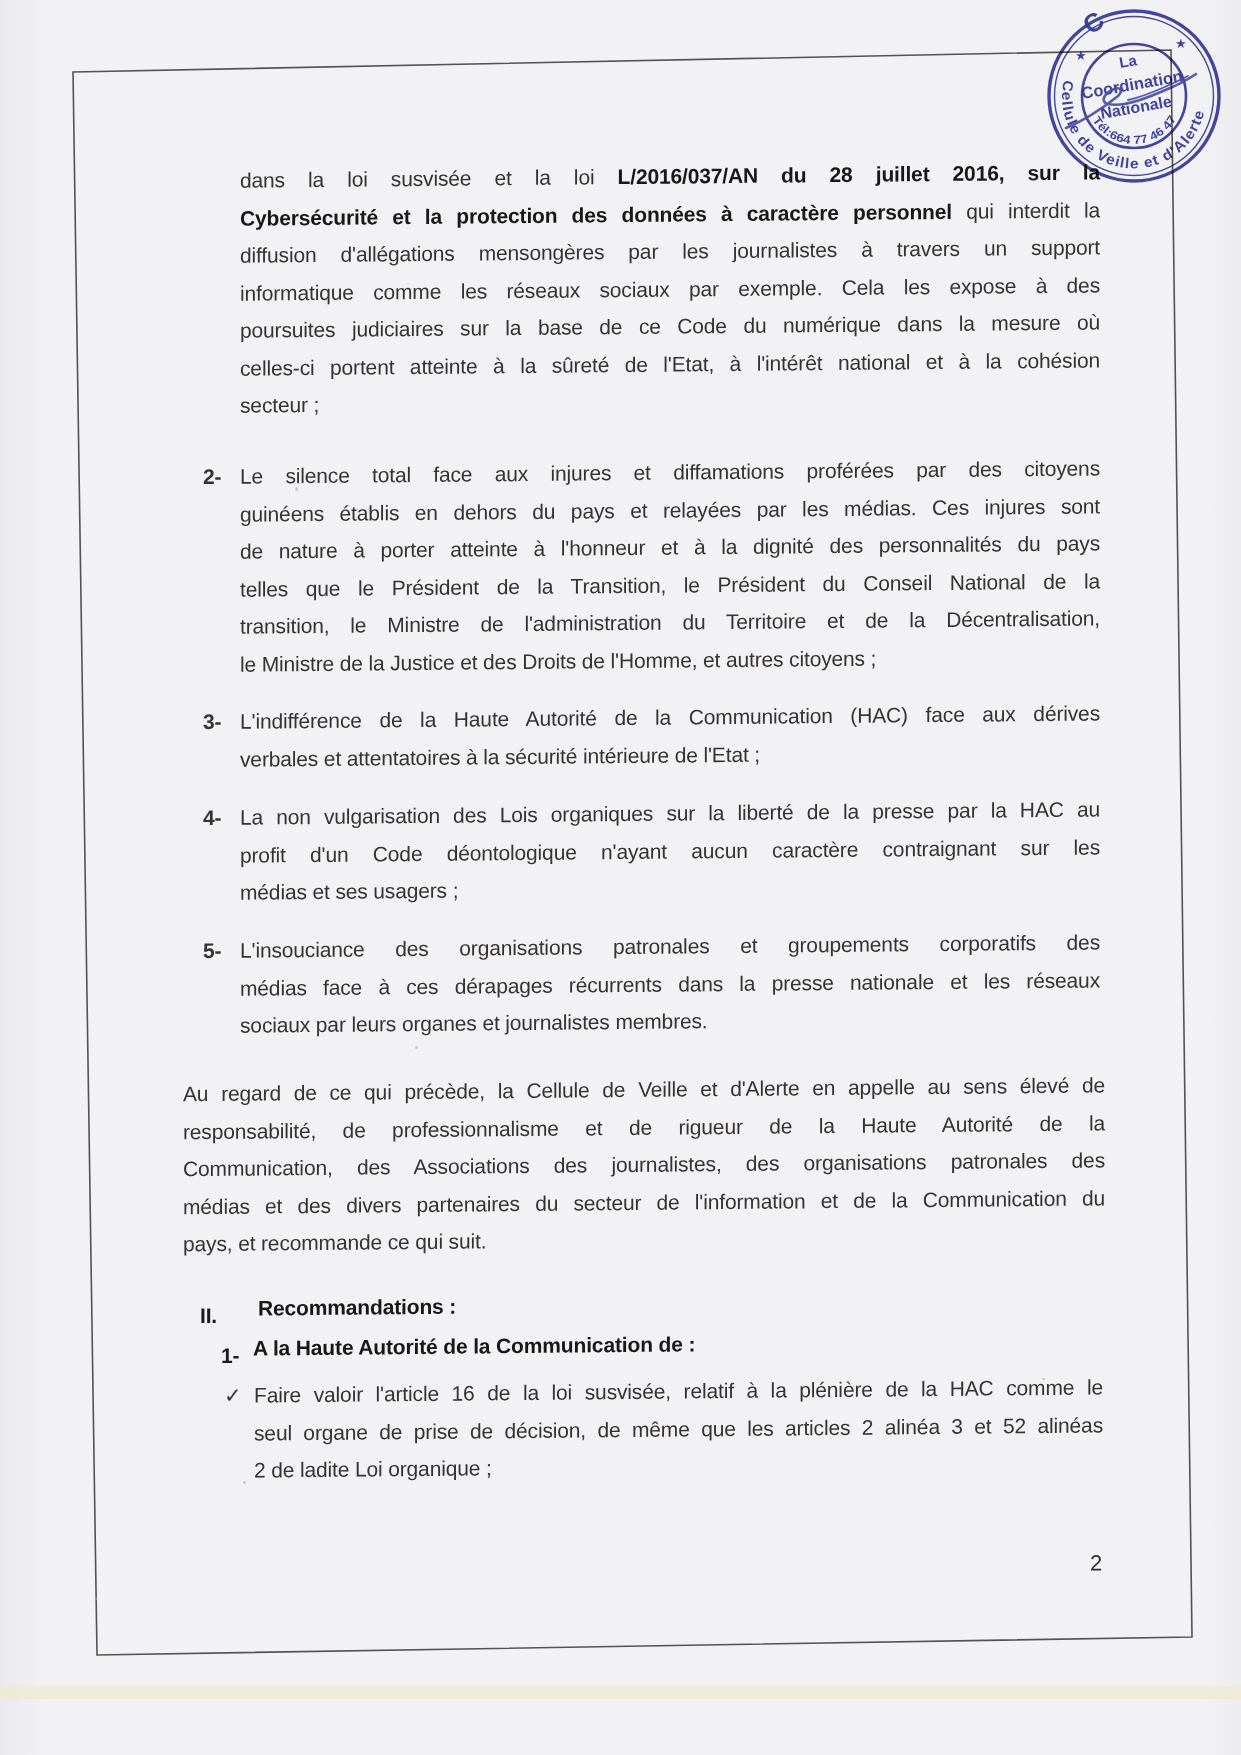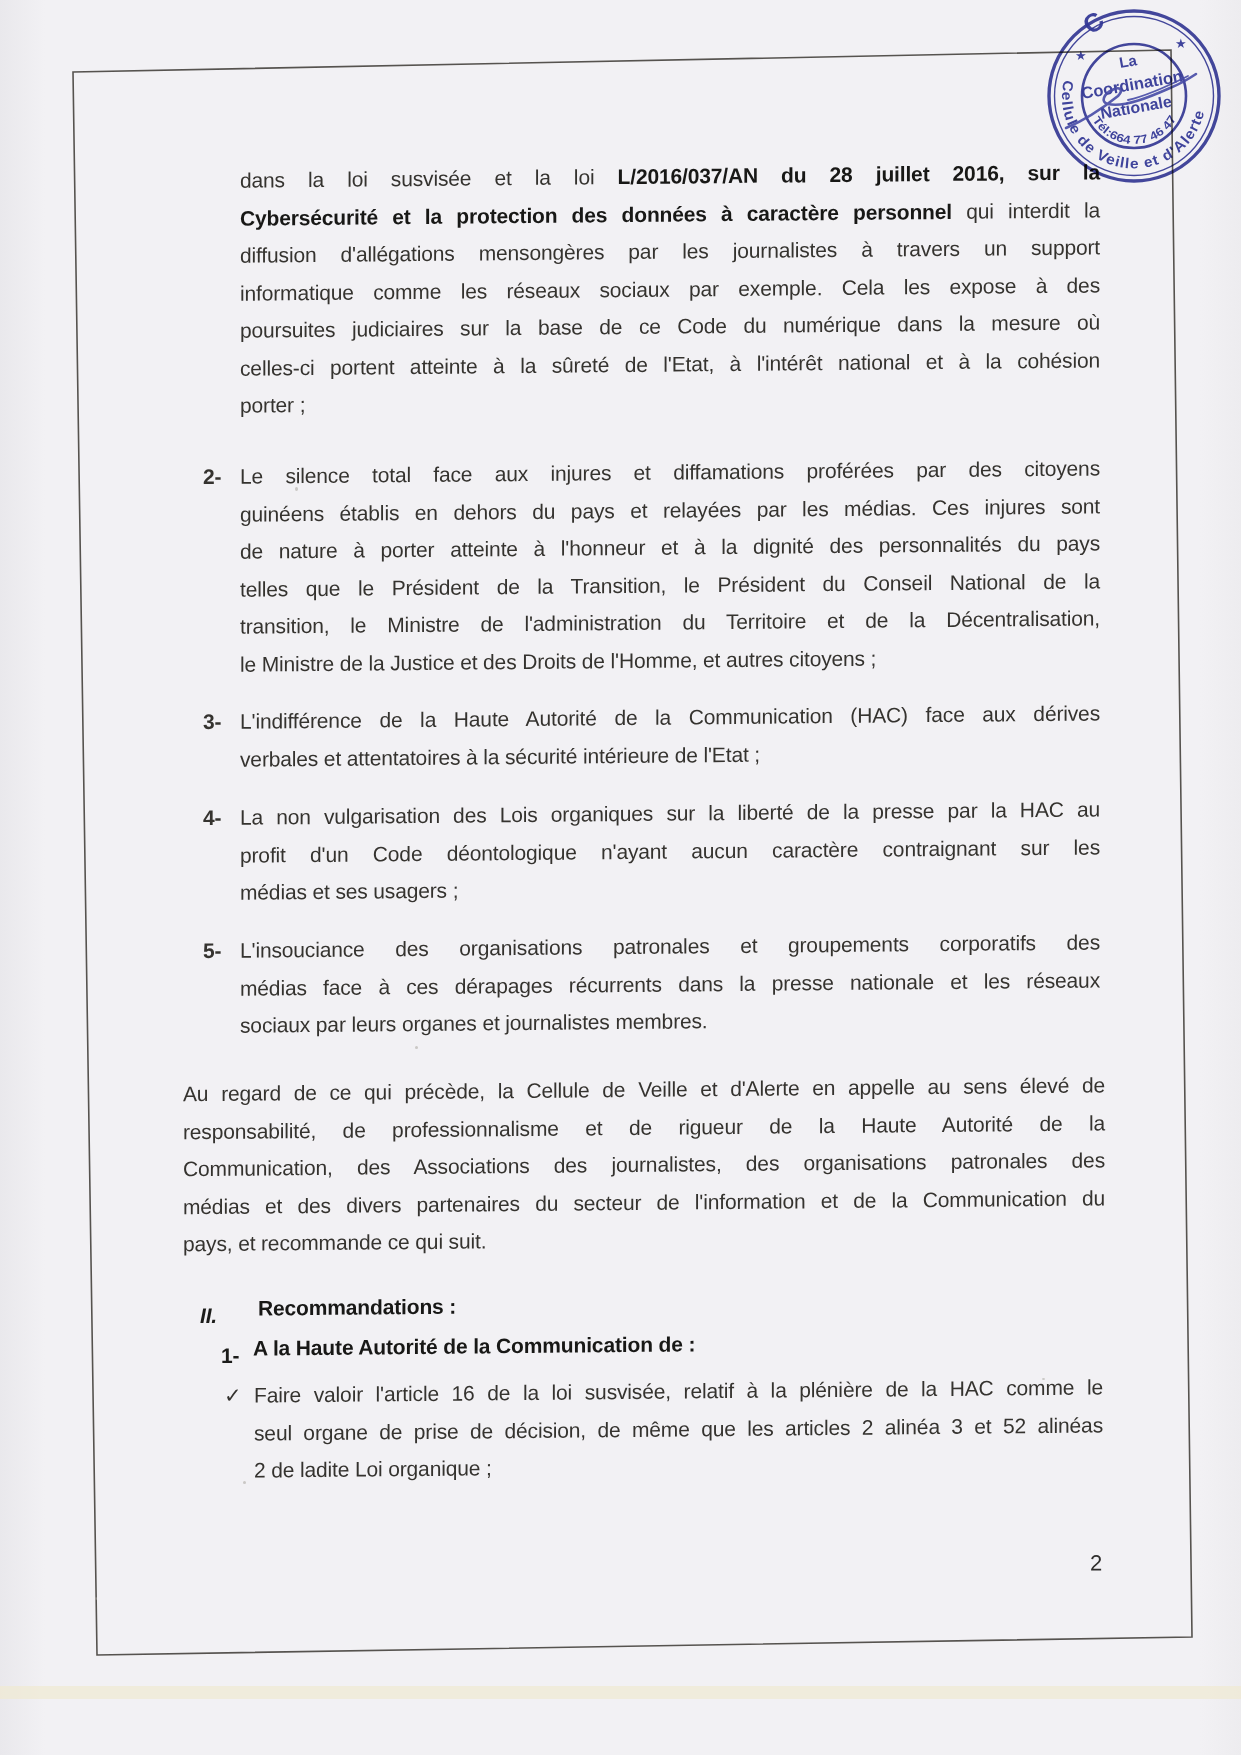--- a/index.html
+++ b/index.html
@@ -46,21 +46,21 @@
 </svg>
 
 <div id="content">
   <div class="blk" id="blk-0">
       <div class="line j"><span>dans la loi susvisée et  la loi </span><b>L/2016/037/AN du 28 juillet 2016, sur la</b></div>
       <div class="line j"><b>Cybersécurité et la protection des données à caractère personnel</b><span> qui interdit la</span></div>
       <div class="line j"><span>diffusion d'allégations mensongères par les journalistes à travers un support</span></div>
       <div class="line j"><span>informatique comme les réseaux sociaux par exemple. Cela les expose à des</span></div>
       <div class="line j"><span>poursuites judiciaires sur la base de ce Code du numérique dans la mesure où</span></div>
       <div class="line j"><span>celles-ci portent atteinte à la sûreté de l'Etat, à l'intérêt national et à la cohésion</span></div>
-      <div class="line"><span>porter ;</span></div>
+      <div class="line"><span>secteur ;</span></div>
     </div>
   <div class="blk" id="blk-1">
       <span class="marker" style="font-weight: 700;">2-</span>
       <div class="line j"><span>Le silence total face aux injures et diffamations proférées par des citoyens</span></div>
       <div class="line j"><span>guinéens établis en dehors du pays et relayées par les médias. Ces  injures sont</span></div>
       <div class="line j"><span>de nature à porter atteinte à l'honneur et à la dignité des personnalités du pays</span></div>
       <div class="line j"><span>telles que le Président de la Transition, le Président du Conseil National de la</span></div>
       <div class="line j"><span>transition, le Ministre de l'administration du Territoire et de la Décentralisation,</span></div>
       <div class="line"><span>le Ministre de la Justice et des Droits de l'Homme, et autres citoyens ;</span></div>
     </div>
@@ -81,21 +81,21 @@
       <div class="line j"><span>médias face à ces dérapages récurrents dans la presse nationale et les réseaux</span></div>
       <div class="line"><span>sociaux par leurs organes et journalistes membres.</span></div>
     </div>
   <div class="blk" id="blk-5">
       <div class="line j"><span>Au regard de ce qui précède, la Cellule de Veille et d'Alerte en appelle au sens élevé de</span></div>
       <div class="line j"><span>responsabilité, de professionnalisme et de rigueur de la Haute Autorité de la</span></div>
       <div class="line j"><span>Communication, des Associations des journalistes, des organisations patronales des</span></div>
       <div class="line j"><span>médias et des divers partenaires du secteur de l'information et de la Communication du</span></div>
       <div class="line"><span>pays, et recommande ce qui suit.</span></div>
     </div>
-  <div class="blk" id="blk-6"><span class="marker" style="font-weight: 700; font-style: italic;">II.</span><b>Recommandations :</b></div>
+  <div class="blk" id="blk-6"><span class="marker" style="font-weight: 700;">II.</span><b>Recommandations :</b></div>
   <div class="blk" id="blk-7"><span class="marker" style="font-weight: 700;">1-</span><b>A la Haute Autorité de la Communication de :</b></div>
   <div class="blk" id="blk-8">
       <span class="marker" style="font-weight: 400;">✓</span>
       <div class="line j"><span>Faire valoir l'article 16 de la loi susvisée, relatif à la plénière de la HAC comme le</span></div>
       <div class="line j"><span>seul organe de prise de décision, de même que les articles 2 alinéa 3 et 52 alinéas</span></div>
       <div class="line"><span>2 de ladite Loi organique ;</span></div>
     </div>
   <div id="page-number">2</div>
 </div>
 

